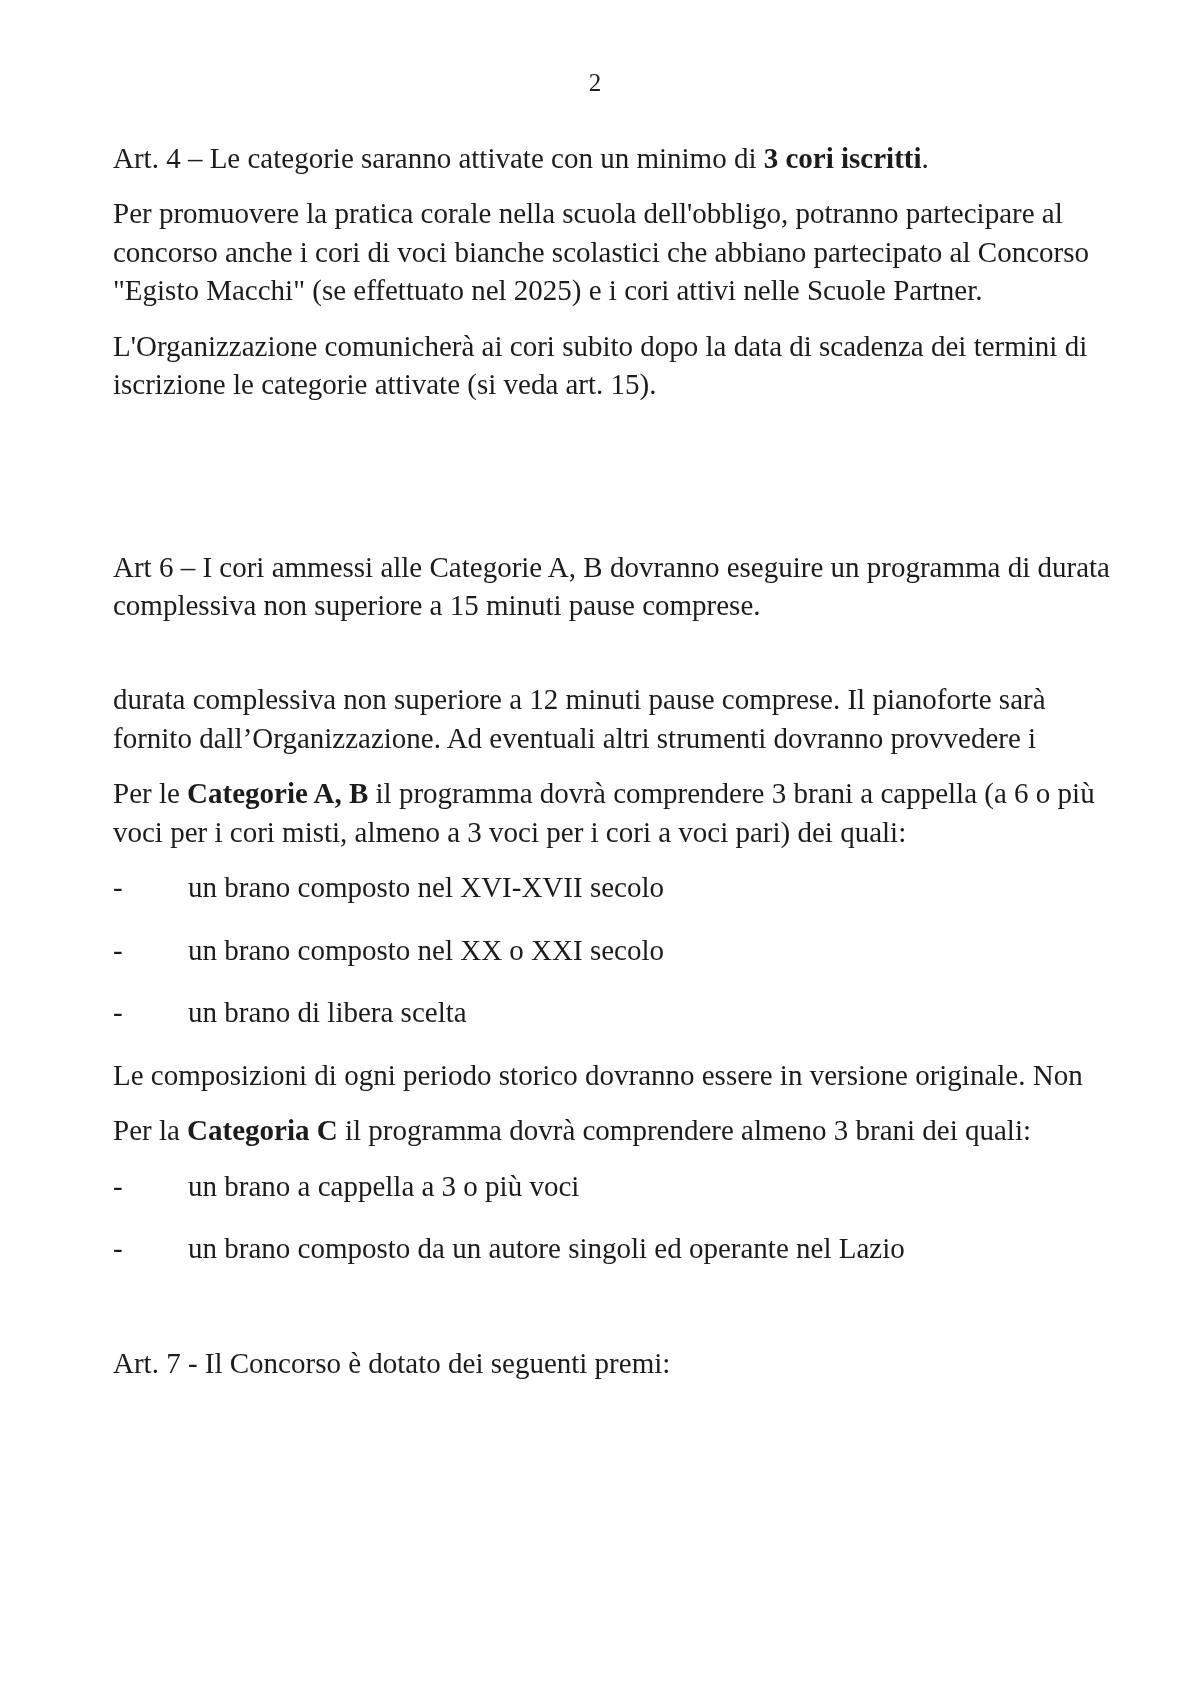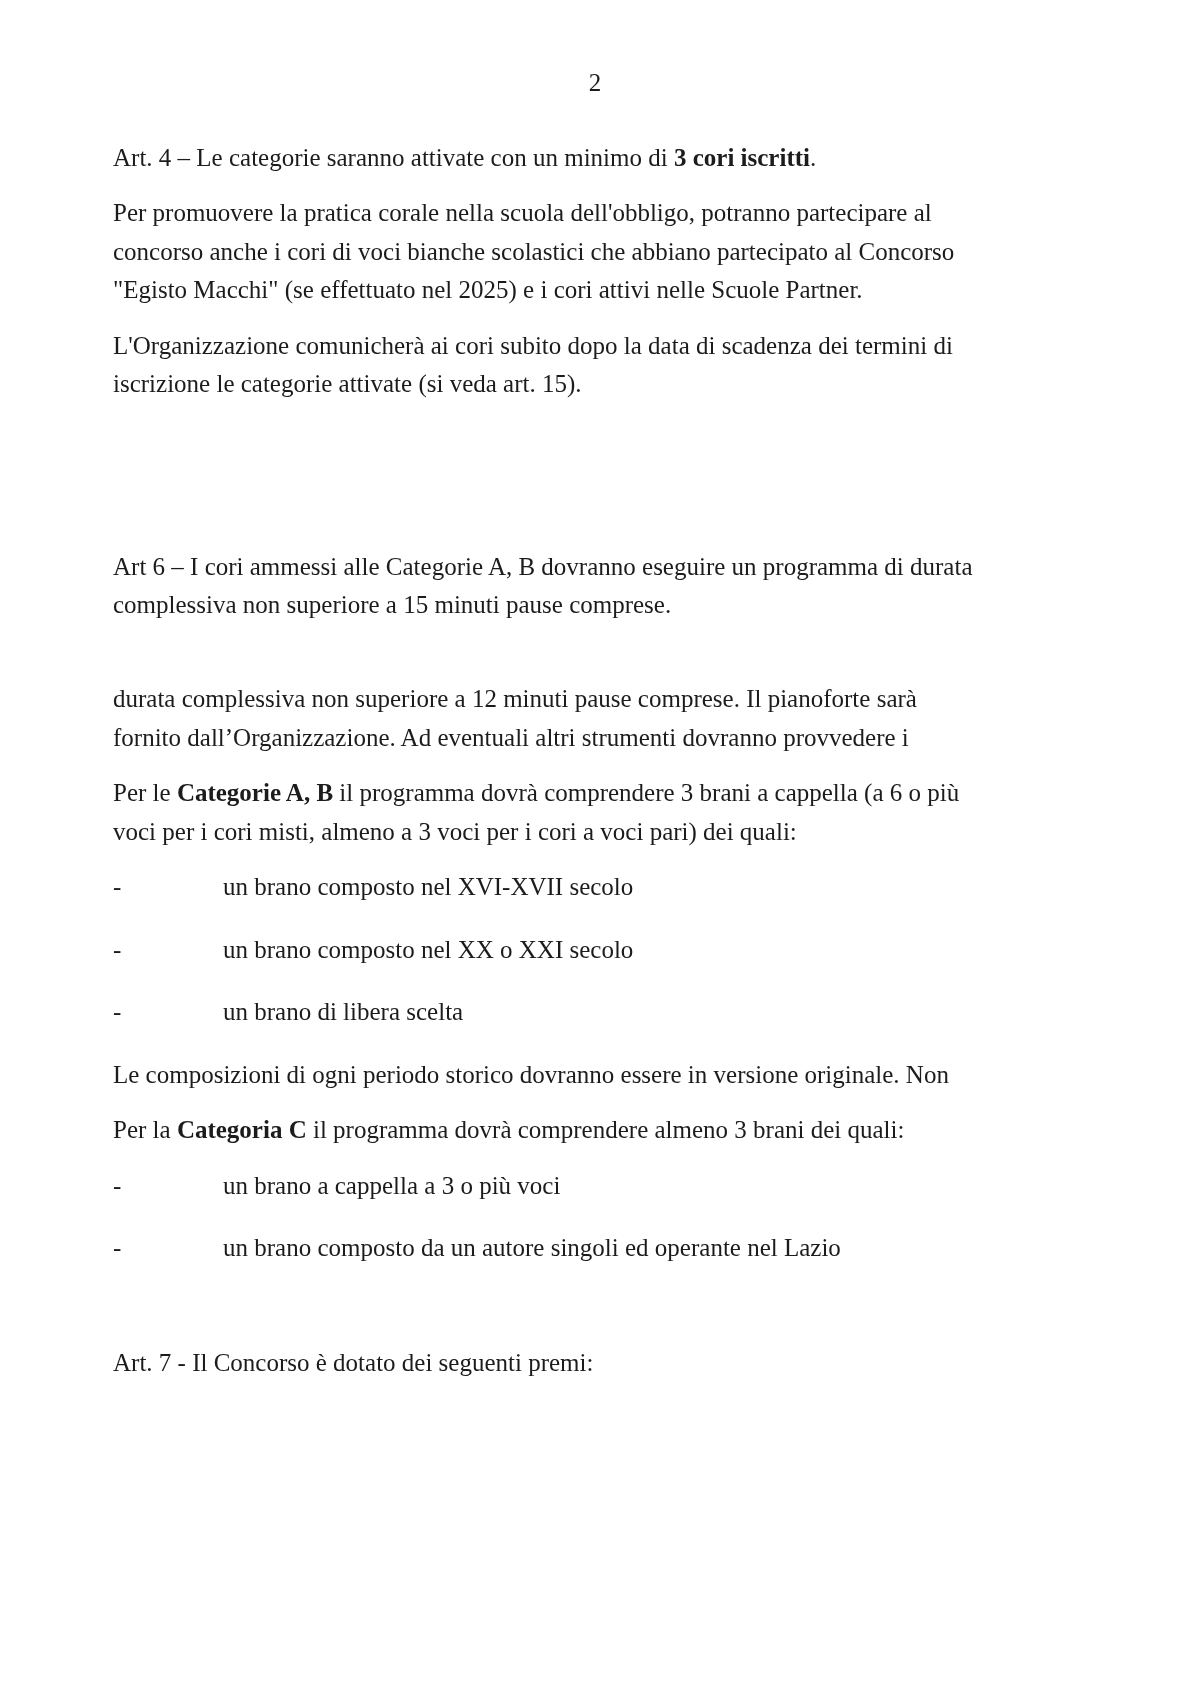--- a/index.html
+++ b/index.html
@@ -21,39 +21,38 @@
     background: #ffffff;
   }
   .page-number {
     padding-top: 64px;
     text-align: center;
     font-size: 25px;
     line-height: 38.5px;
   }
   .content {
     margin: 36px 55px 0 113px;
-    font-size: 25px;
+    font-size: 29px;
     line-height: 38.5px;
   }
   .para {
     margin: 0 0 17px 0;
     white-space: pre;
   }
   .list-item {
     display: flex;
     margin: 2px 0 24px 0;
     white-space: pre;
   }
   .list-marker {
     flex: 0 0 75px;
     width: 75px;
   }
   .list-text {
     flex: 1 1 auto;
-    margin-left: 35px;
   }
   .spacer {
     width: 100%;
   }
   b { font-weight: bold; }
 </style>
 </head>
 <body>
 
 <div class="page">

